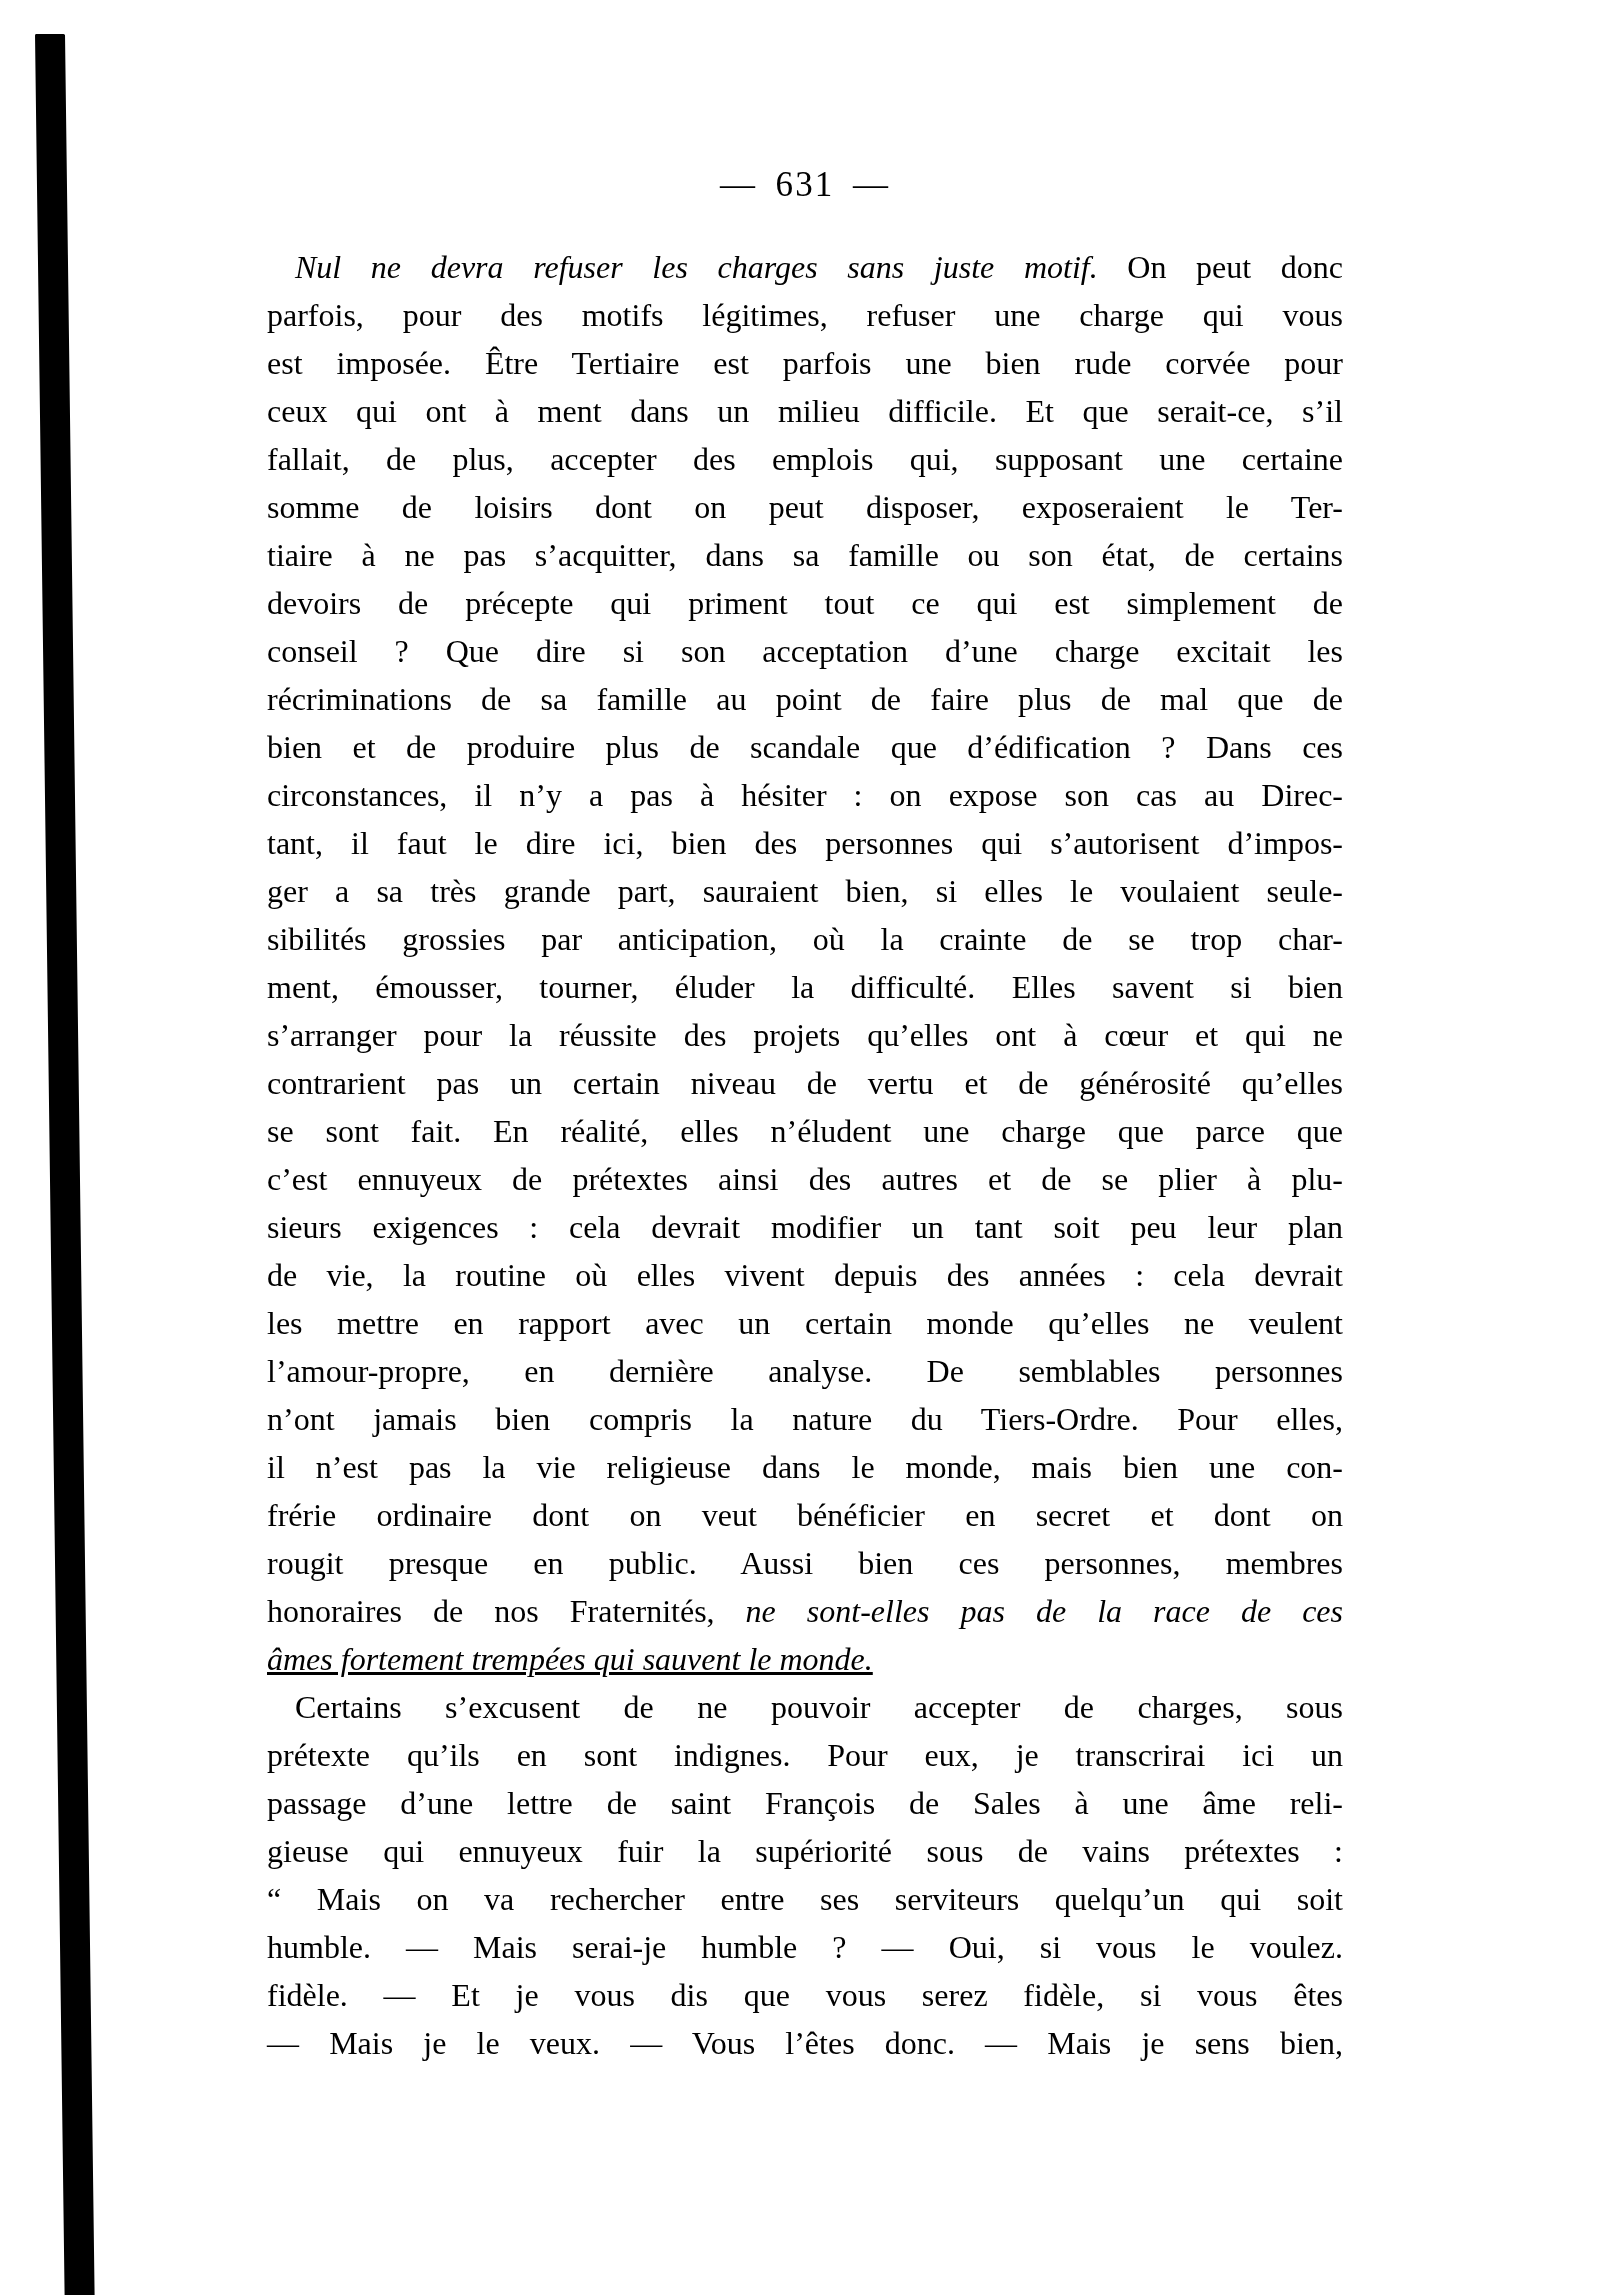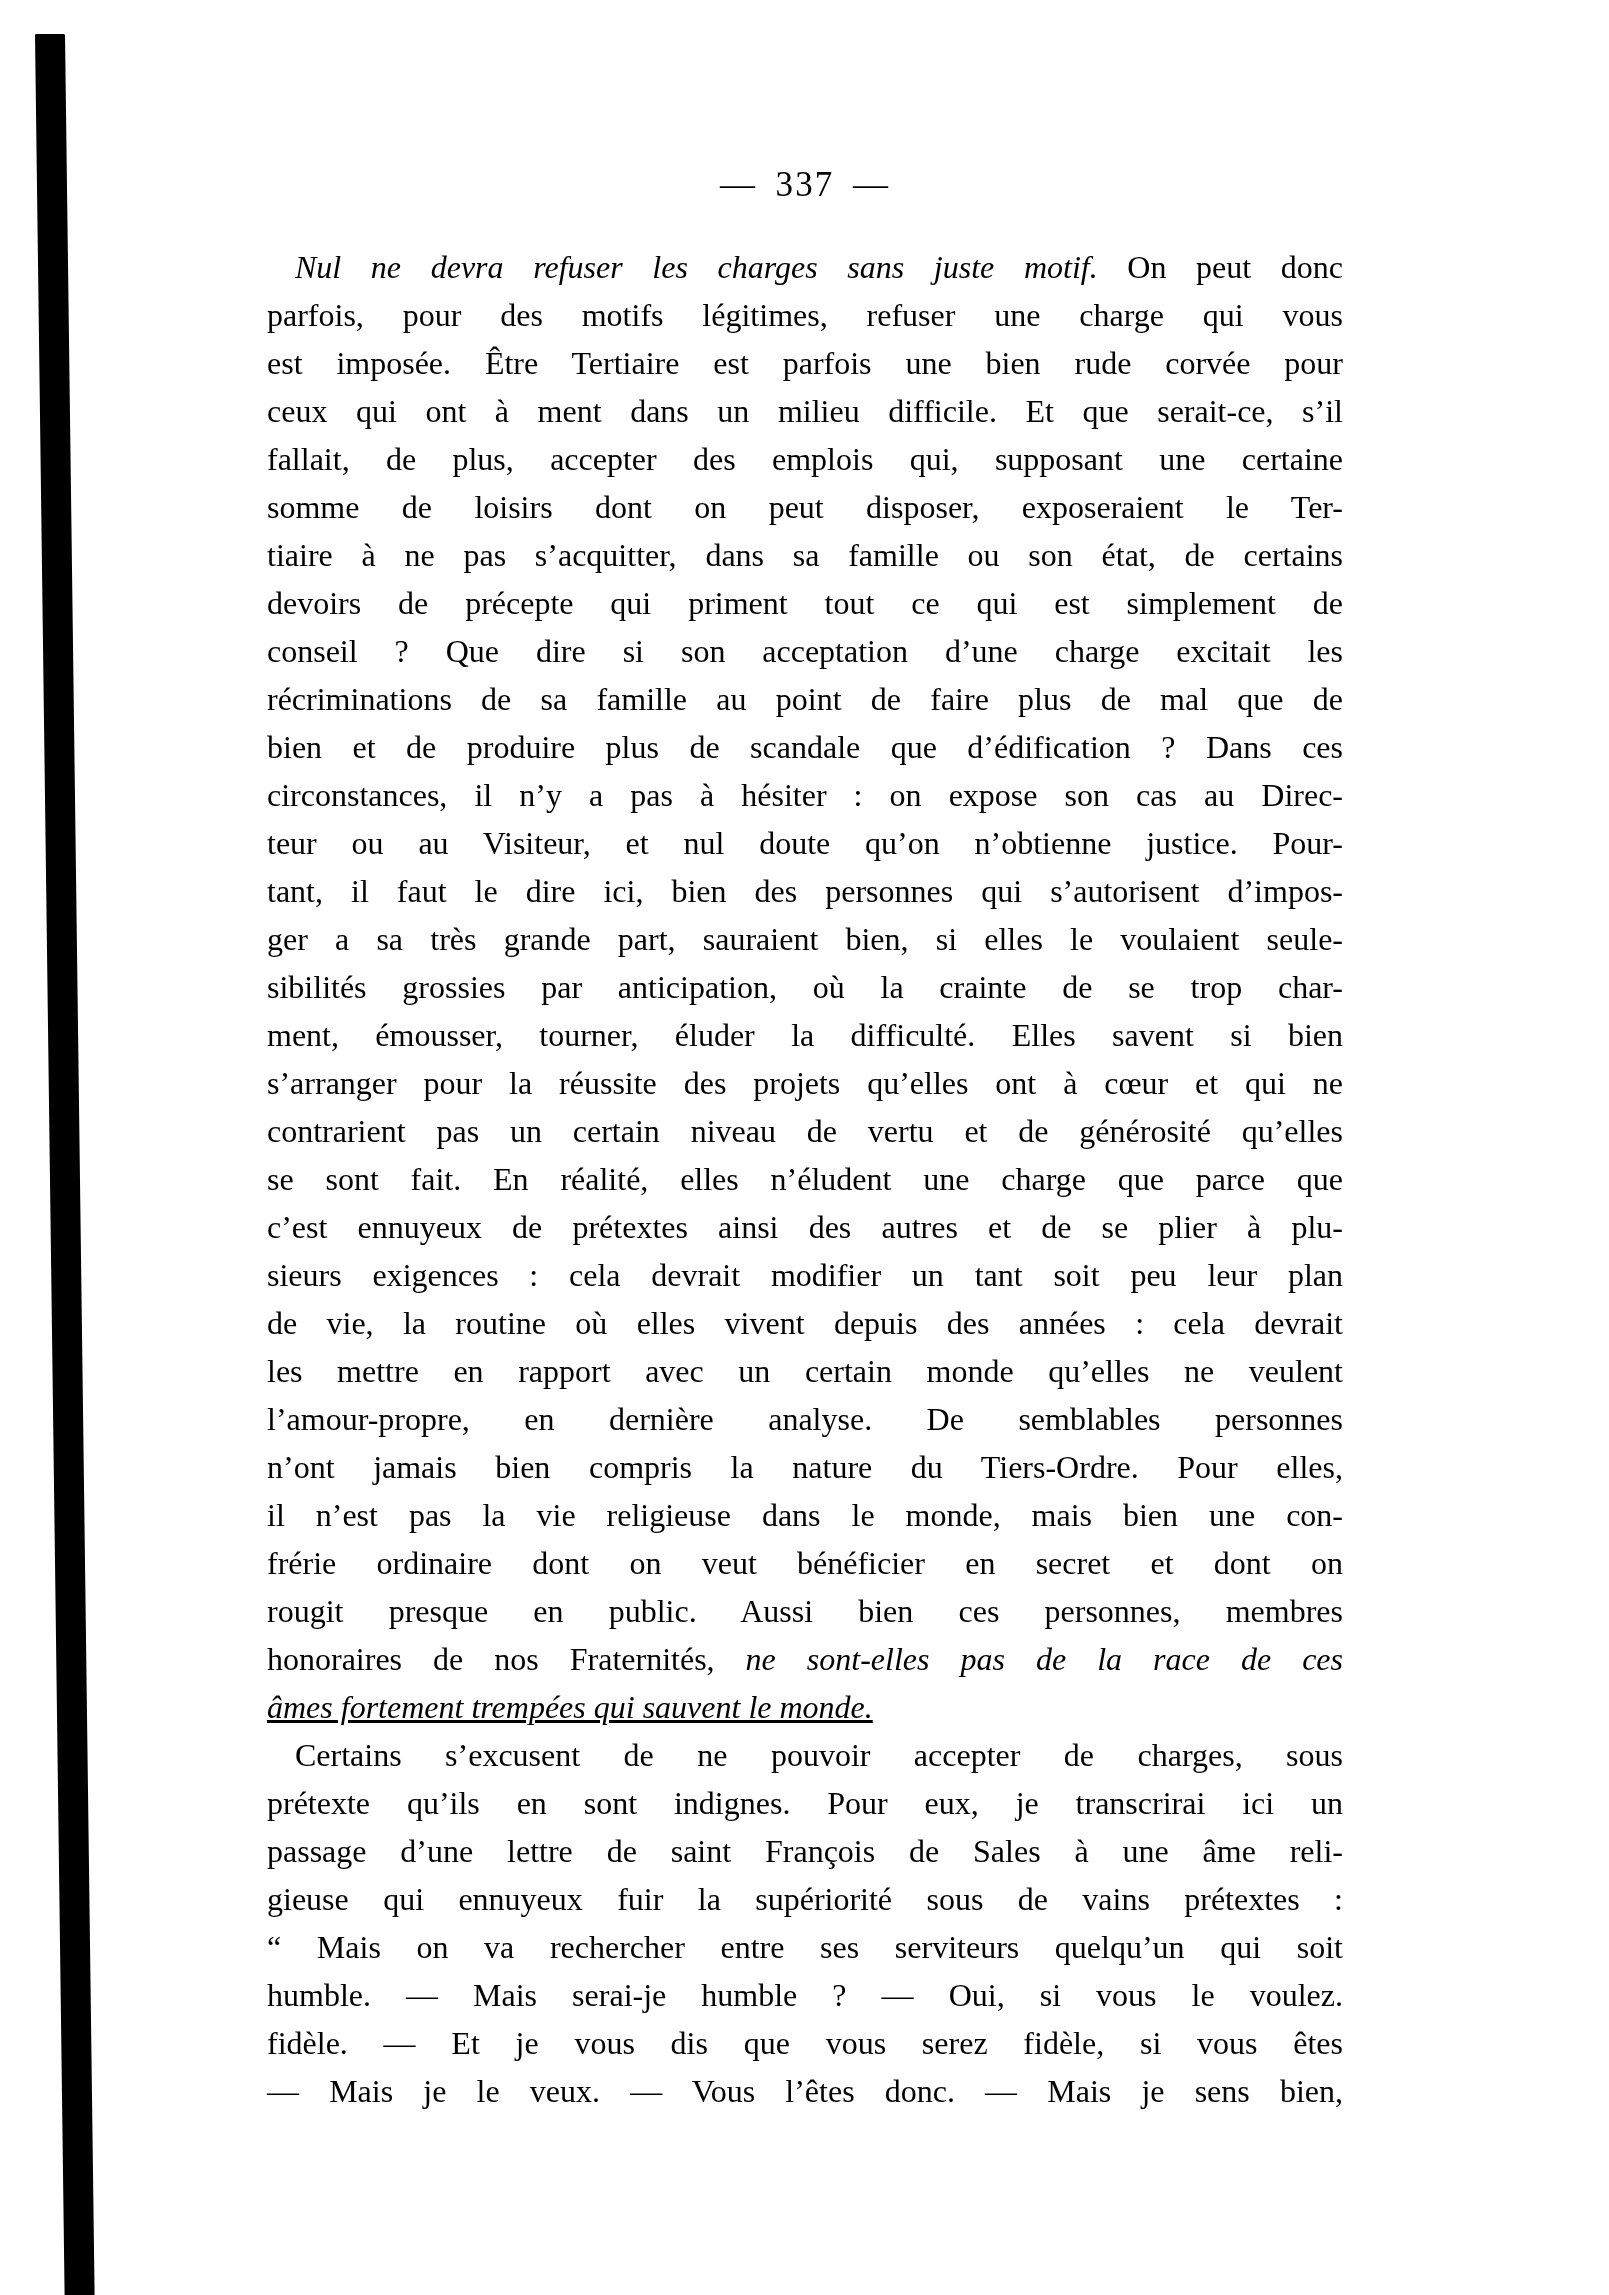--- a/index.html
+++ b/index.html
@@ -62,35 +62,34 @@
   }
   .it {
     font-style: italic;
   }
 </style>
 </head>
 <body>
 
 <div class="page">
   <div class="spine"></div>
-  <div class="page-number">— 337 —</div>
+  <div class="page-number">— 631 —</div>
   <div class="text-block" id="text-block">
       <div class="tline ind"><span class="it">Nul ne devra refuser les charges sans juste motif.</span><span> On peut donc</span></div>
       <div class="tline"><span>parfois, pour des motifs légitimes, refuser une charge qui vous</span></div>
       <div class="tline"><span>est imposée. Être Tertiaire est parfois une bien rude corvée pour</span></div>
       <div class="tline"><span>ceux qui ont à ment dans un milieu difficile. Et que serait-ce, s’il</span></div>
       <div class="tline"><span>fallait, de plus, accepter des emplois qui, supposant une certaine</span></div>
       <div class="tline"><span>somme de loisirs dont on peut disposer, exposeraient le Ter-</span></div>
       <div class="tline"><span>tiaire à ne pas s’acquitter, dans sa famille ou son état, de certains</span></div>
       <div class="tline"><span>devoirs de précepte qui priment tout ce qui est simplement de</span></div>
       <div class="tline"><span>conseil ? Que dire si son acceptation d’une charge excitait les</span></div>
       <div class="tline"><span>récriminations de sa famille au point de faire plus de mal que de</span></div>
       <div class="tline"><span>bien et de produire plus de scandale que d’édification ? Dans ces</span></div>
       <div class="tline"><span>circonstances, il n’y a pas à hésiter : on expose son cas au Direc-</span></div>
-      <div class="tline"><span>teur ou au Visiteur, et nul doute qu’on n’obtienne justice. Pour-</span></div>
       <div class="tline"><span>tant, il faut le dire ici, bien des personnes qui s’autorisent d’impos-</span></div>
       <div class="tline"><span>ger a sa très grande part, sauraient bien, si elles le voulaient seule-</span></div>
       <div class="tline"><span>sibilités grossies par anticipation, où la crainte de se trop char-</span></div>
       <div class="tline"><span>ment, émousser, tourner, éluder la difficulté. Elles savent si bien</span></div>
       <div class="tline"><span>s’arranger pour la réussite des projets qu’elles ont à cœur et qui ne</span></div>
       <div class="tline"><span>contrarient pas un certain niveau de vertu et de générosité qu’elles</span></div>
       <div class="tline"><span>se sont fait. En réalité, elles n’éludent une charge que parce que</span></div>
       <div class="tline"><span>c’est ennuyeux de prétextes ainsi des autres et de se plier à plu-</span></div>
       <div class="tline"><span>sieurs exigences : cela devrait modifier un tant soit peu leur plan</span></div>
       <div class="tline"><span>de vie, la routine où elles vivent depuis des années : cela devrait</span></div>

